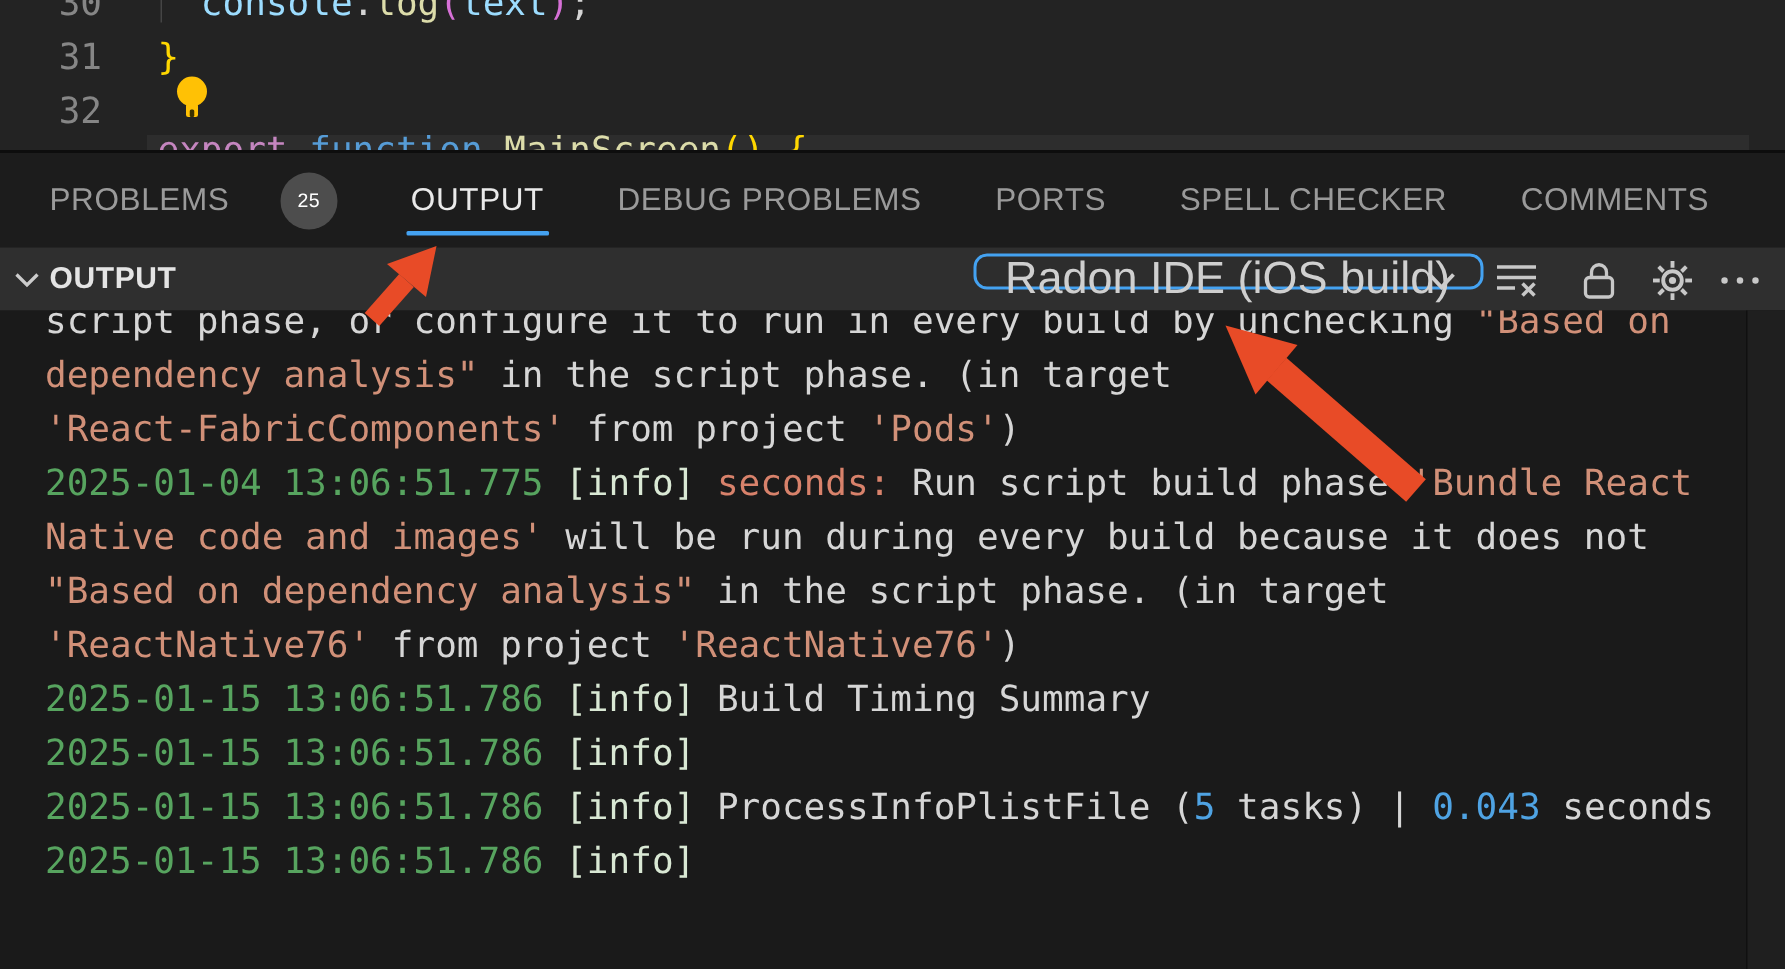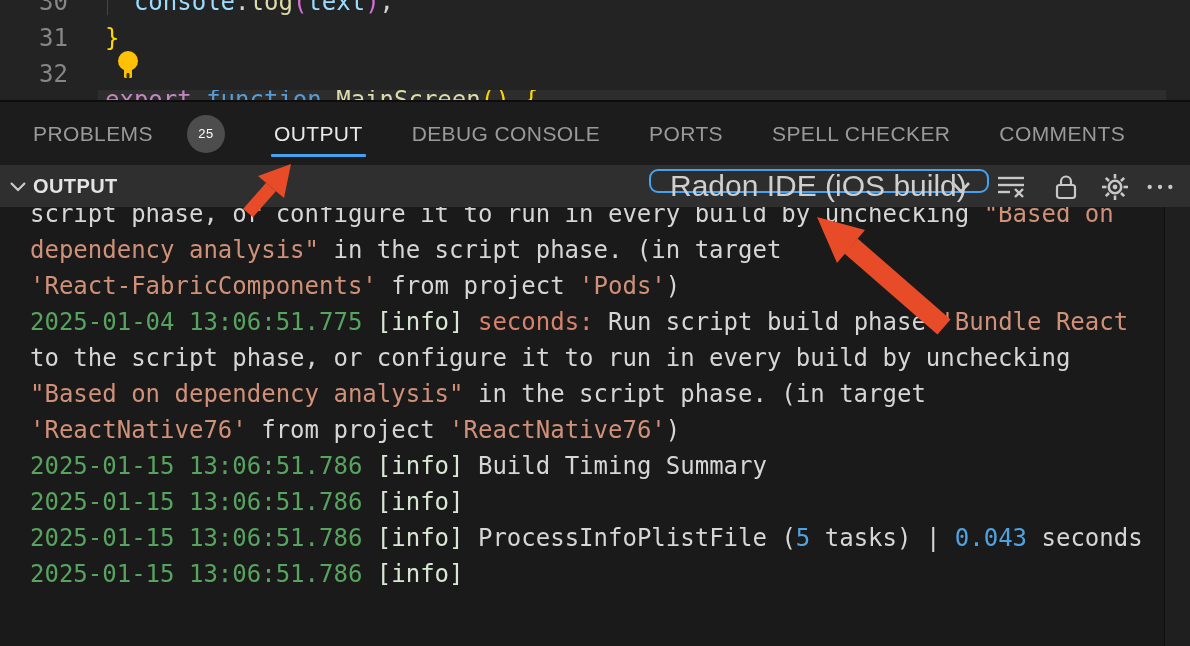--- a/index.html
+++ b/index.html
@@ -109,21 +109,21 @@
   <div class="panel-tabs">
     <div class="ptab">
       <span>PROBLEMS</span>
       <span class="badge">25</span>
     </div>
     <div class="ptab active">
       <span>OUTPUT</span>
       <span class="underline"></span>
     </div>
     <div class="ptab">
-      <span>DEBUG CONSOLE</span>
+      <span>DEBUG PROBLEMS</span>
     </div>
     <div class="ptab">
       <span>PORTS</span>
     </div>
     <div class="ptab">
       <span>SPELL CHECKER</span>
     </div>
     <div class="ptab">
       <span>COMMENTS</span>
     </div>
@@ -181,21 +181,21 @@
       </svg>
     </div>
   </div>
 
   <div class="log-area">
     <div class="log-lines">
         <div class="log-line"><span class="tk-txt">script phase, or configure it to run in every build by unchecking </span><span class="tk-str">"Based on</span></div>
         <div class="log-line"><span class="tk-str">dependency analysis"</span><span class="tk-txt"> in the script phase. (in target</span></div>
         <div class="log-line"><span class="tk-str">'React-FabricComponents'</span><span class="tk-txt"> from project </span><span class="tk-str">'Pods'</span><span class="tk-txt">)</span></div>
         <div class="log-line"><span class="tk-ts">2025-01-04 13:06:51.775</span><span class="tk-txt"> </span><span class="tk-info">[info]</span><span class="tk-txt"> </span><span class="tk-warn">seconds:</span><span class="tk-txt"> Run script build phase </span><span class="tk-str">'Bundle React</span></div>
-        <div class="log-line"><span class="tk-txt">to the script phase, or configure it to run in every build by unchecking</span></div>
+        <div class="log-line"><span class="tk-str">Native code and images'</span><span class="tk-txt"> will be run during every build because it does not</span></div>
         <div class="log-line"><span class="tk-str">"Based on dependency analysis"</span><span class="tk-txt"> in the script phase. (in target</span></div>
         <div class="log-line"><span class="tk-str">'ReactNative76'</span><span class="tk-txt"> from project </span><span class="tk-str">'ReactNative76'</span><span class="tk-txt">)</span></div>
         <div class="log-line"><span class="tk-ts">2025-01-15 13:06:51.786</span><span class="tk-txt"> </span><span class="tk-info">[info]</span><span class="tk-txt"> Build Timing Summary</span></div>
         <div class="log-line"><span class="tk-ts">2025-01-15 13:06:51.786</span><span class="tk-txt"> </span><span class="tk-info">[info]</span></div>
         <div class="log-line"><span class="tk-ts">2025-01-15 13:06:51.786</span><span class="tk-txt"> </span><span class="tk-info">[info]</span><span class="tk-txt"> ProcessInfoPlistFile (</span><span class="tk-num">5</span><span class="tk-txt"> tasks) | </span><span class="tk-num">0.043</span><span class="tk-txt"> seconds</span></div>
         <div class="log-line"><span class="tk-ts">2025-01-15 13:06:51.786</span><span class="tk-txt"> </span><span class="tk-info">[info]</span></div>
       </div>
   </div>
   <div class="v-scrollbar"></div>
 

